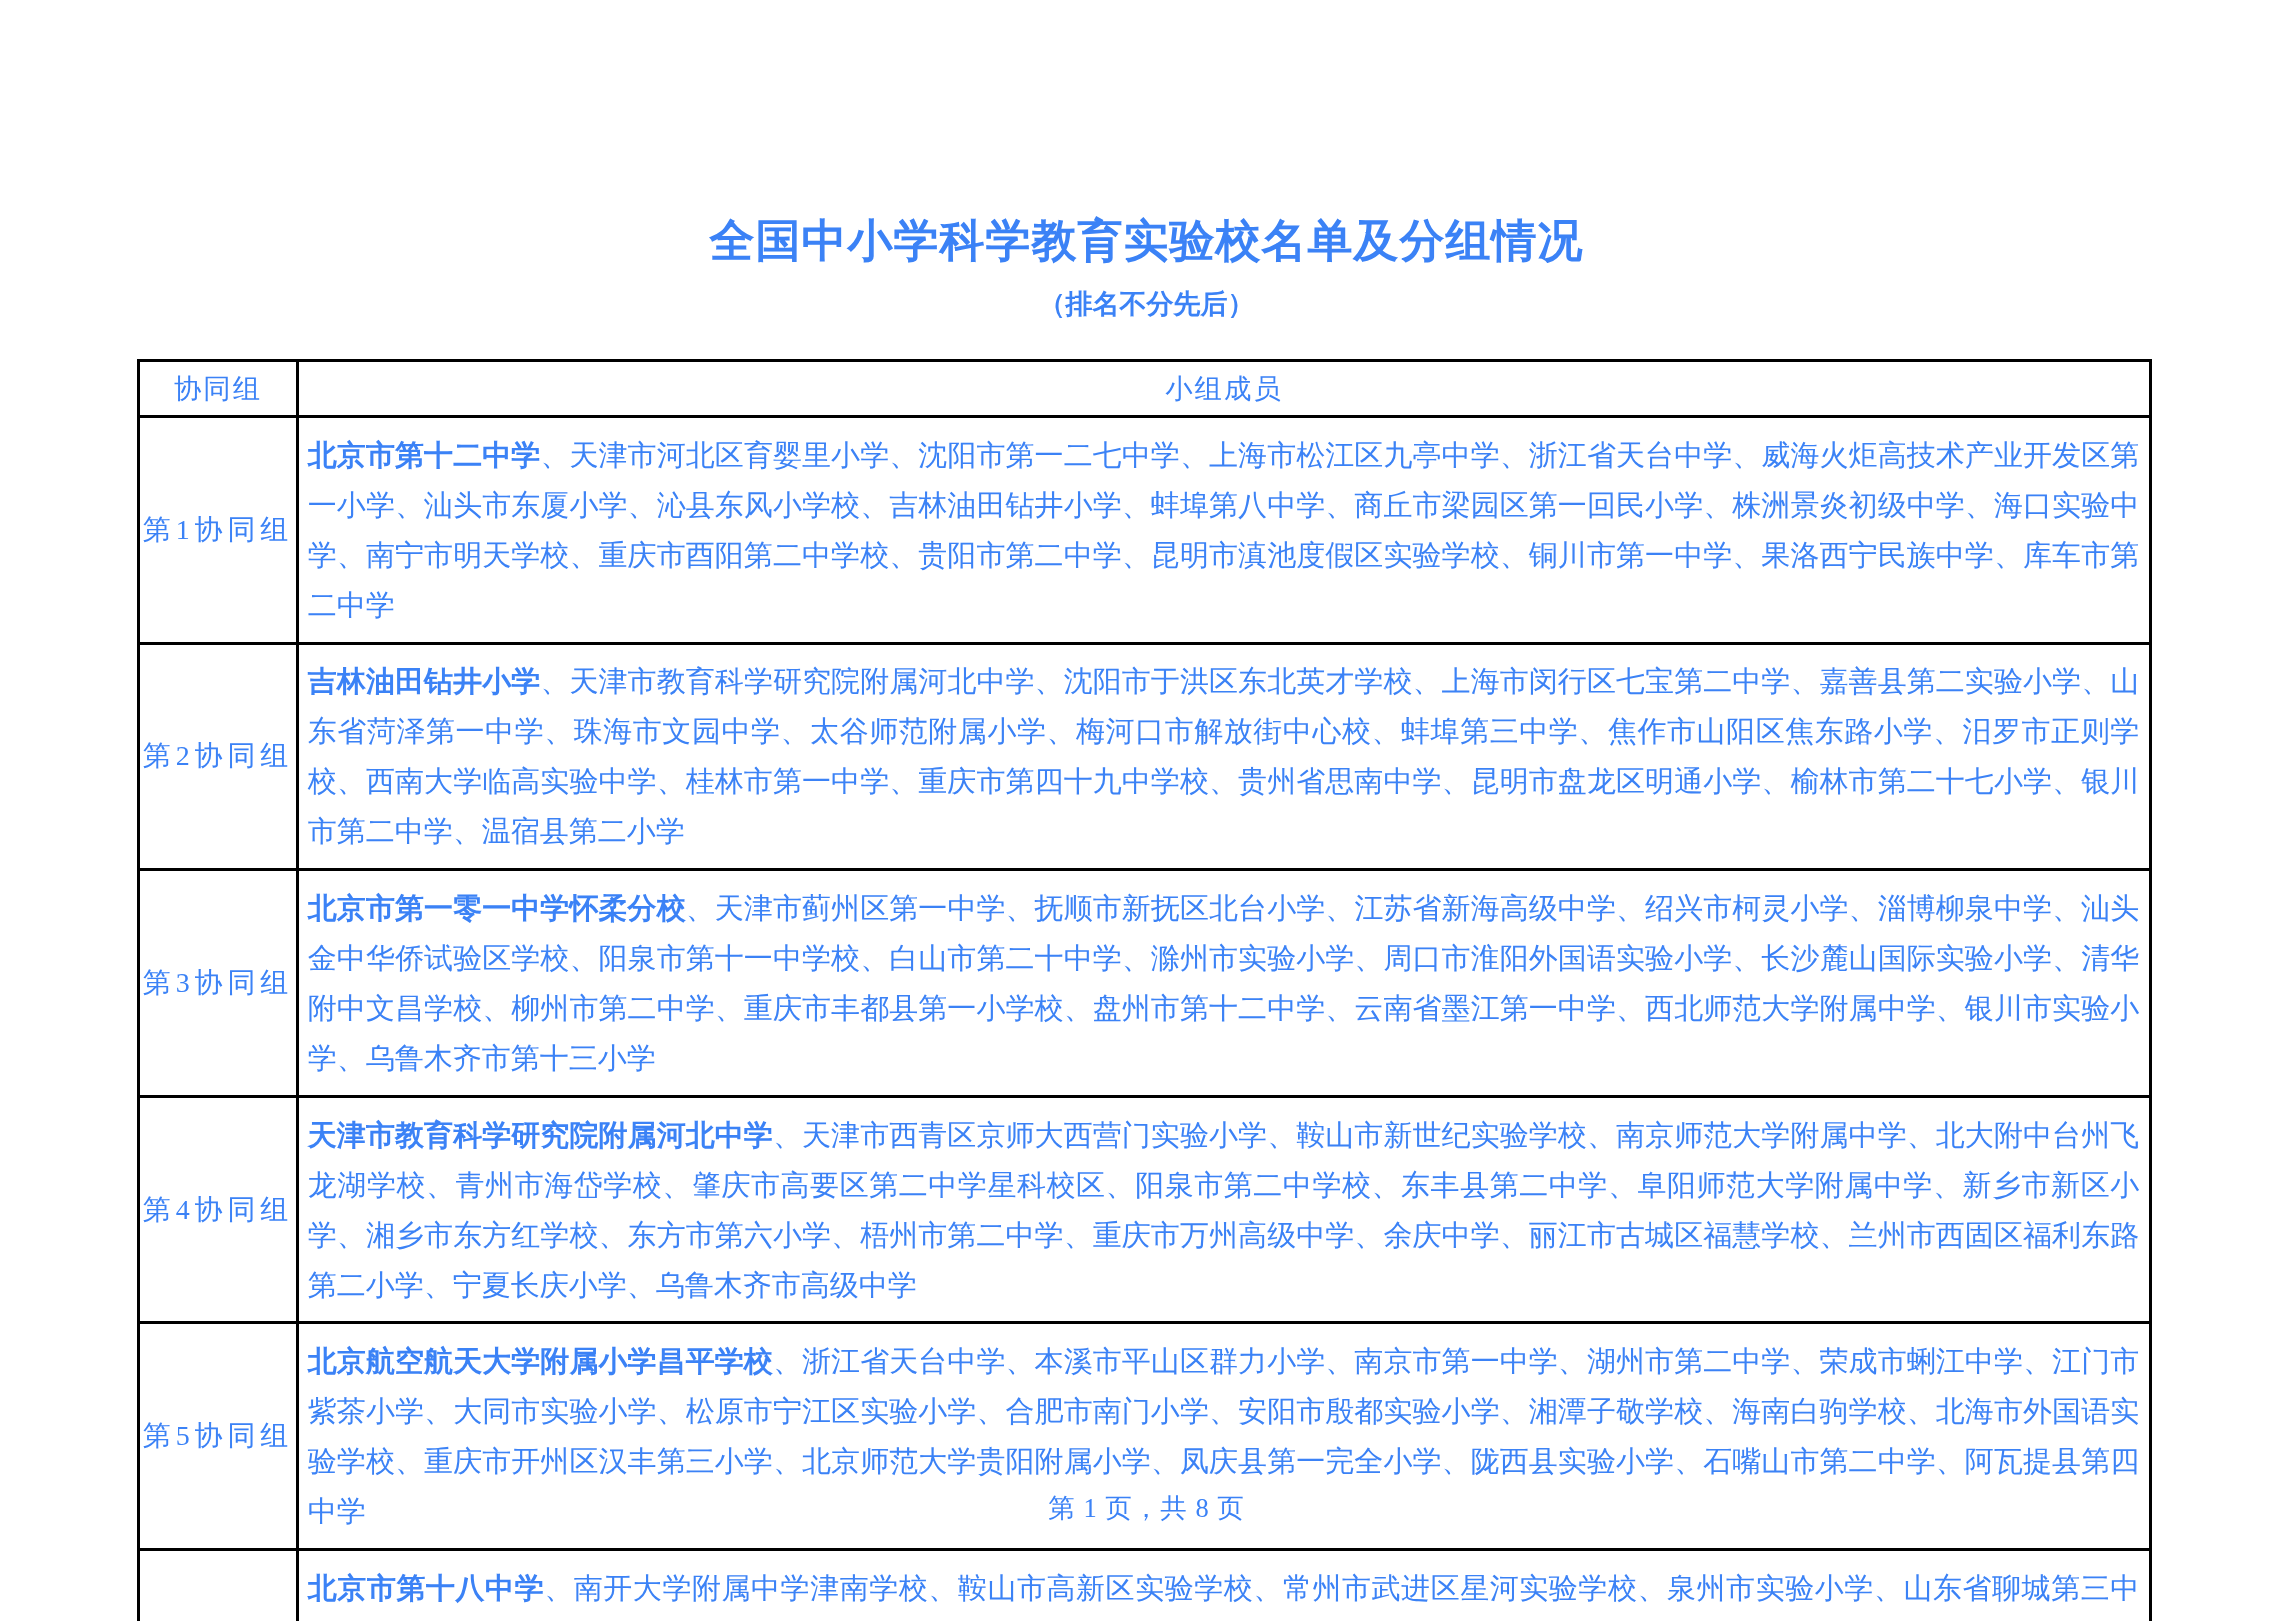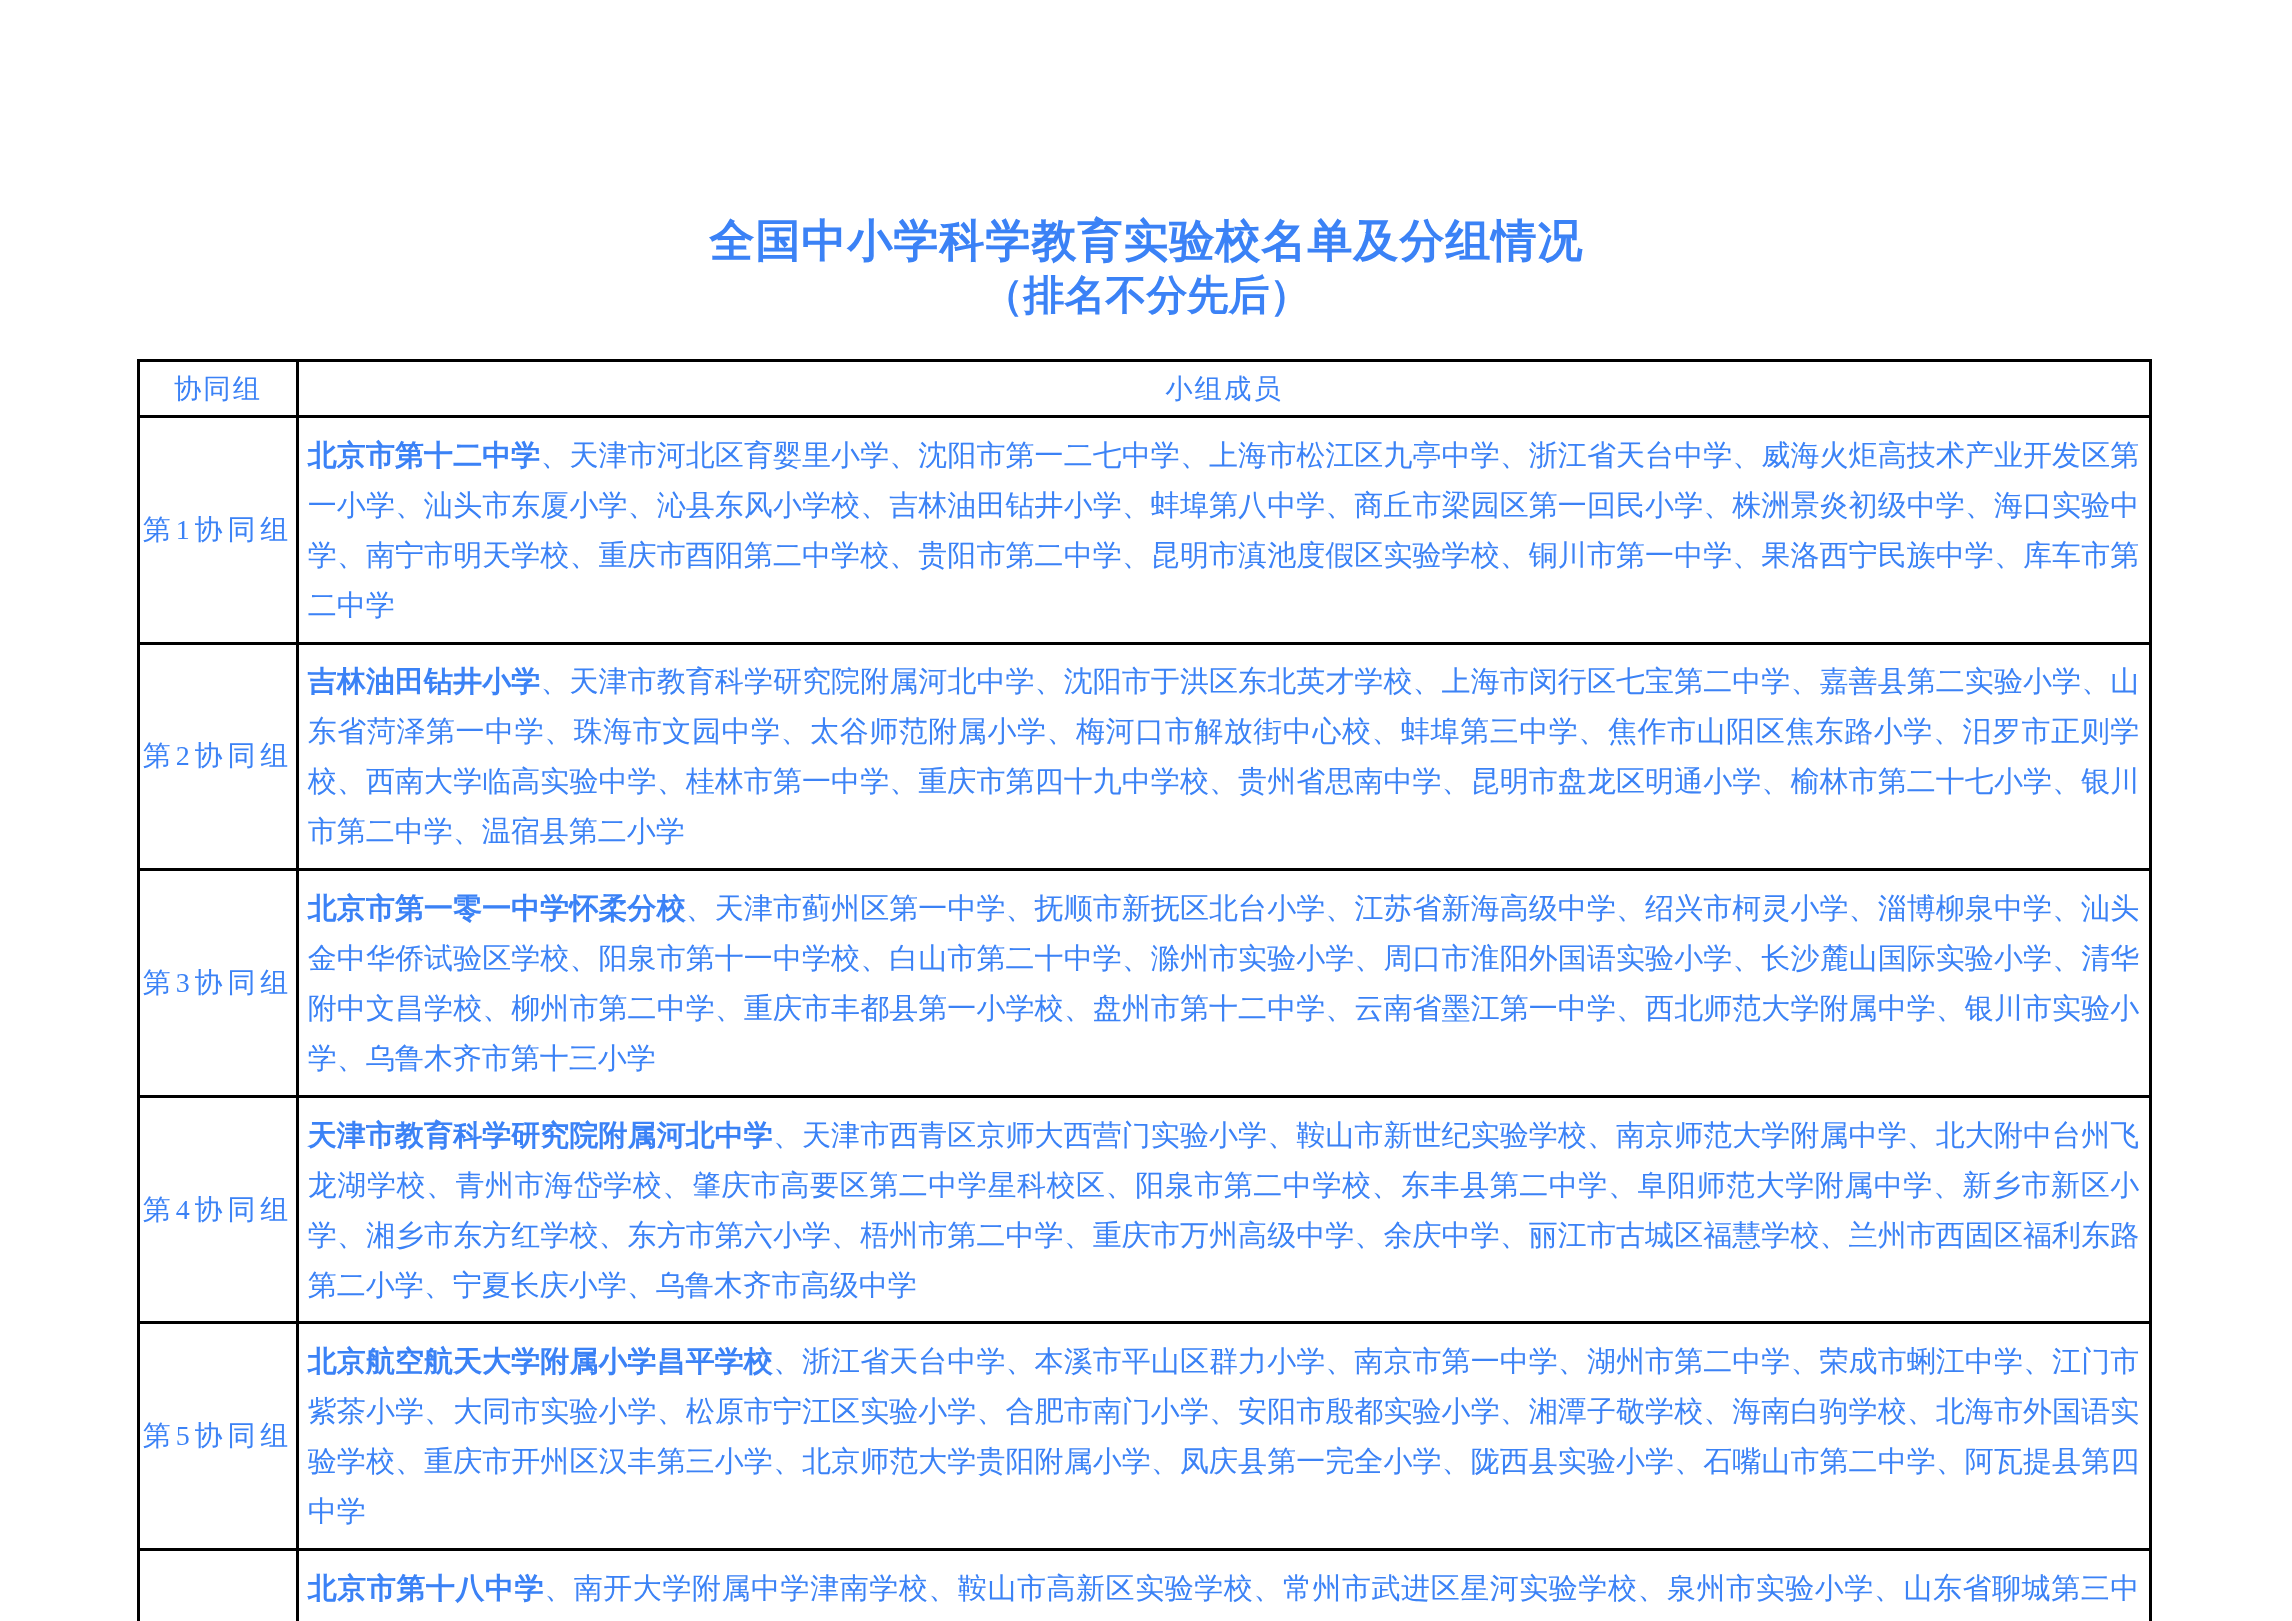--- a/index.html
+++ b/index.html
@@ -20,22 +20,22 @@
     text-align: center;
   }
   .title-block h1 {
     margin: 0;
     font-size: 45px;
     font-weight: bold;
     line-height: 55px;
     letter-spacing: 1px;
   }
   .title-block h2 {
-    margin: 0;
-    font-size: 41px;
+    margin: 9px;
+    font-size: 27px;
     font-weight: bold;
     line-height: 53px;
     font-family: Liberation Serif, serif;
   }
   table.groups {
     position: absolute;
     left: 137px;
     top: 359px;
     width: 2015px;
     border-collapse: collapse;
@@ -124,15 +124,16 @@
         <td class="gcell">第5协同组</td>
         <td class="mcell"><b>北京航空航天大学附属小学昌平学校</b><span>、</span><span>浙江省天台中学、本溪市平山区群力小学、南京市第一中学、湖州市第二中学、荣成市蜊江中学、江门市紫茶小学、大同市实验小学、松原市宁江区实验小学、合肥市南门小学、安阳市殷都实验小学、湘潭子敬学校、海南白驹学校、北海市外国语实验学校、重庆市开州区汉丰第三小学、北京师范大学贵阳附属小学、凤庆县第一完全小学、陇西县实验小学、石嘴山市第二中学、阿瓦提县第四中学</span></td>
       </tr>
       <tr class="r-std">
         <td class="gcell">第6协同组</td>
         <td class="mcell"><b>北京市第十八中学</b><span>、</span><span>南开大学附属中学津南学校、鞍山市高新区实验学校、常州市武进区星河实验学校、泉州市实验小学、山东省聊城第三中学、石家庄市第二中学、怀仁市城镇第三小学校、船营区第一小学校、全椒县江海小学、三门峡市外国语小学、郴州市第六中学、海南华侨中学、北流市北流镇松花中心小学、重庆市巴南区融汇小学校、贵阳市第一实验中学、镇雄县芒部中学、兰州市第三十三中学、灵武市第二中学、呼图壁县第五中学</span></td>
       </tr>
     </tbody>
   </table>
 
+  <div class="footer">第 1 页，共 8 页</div>
 
 </div>
 
 
 </body></html>

